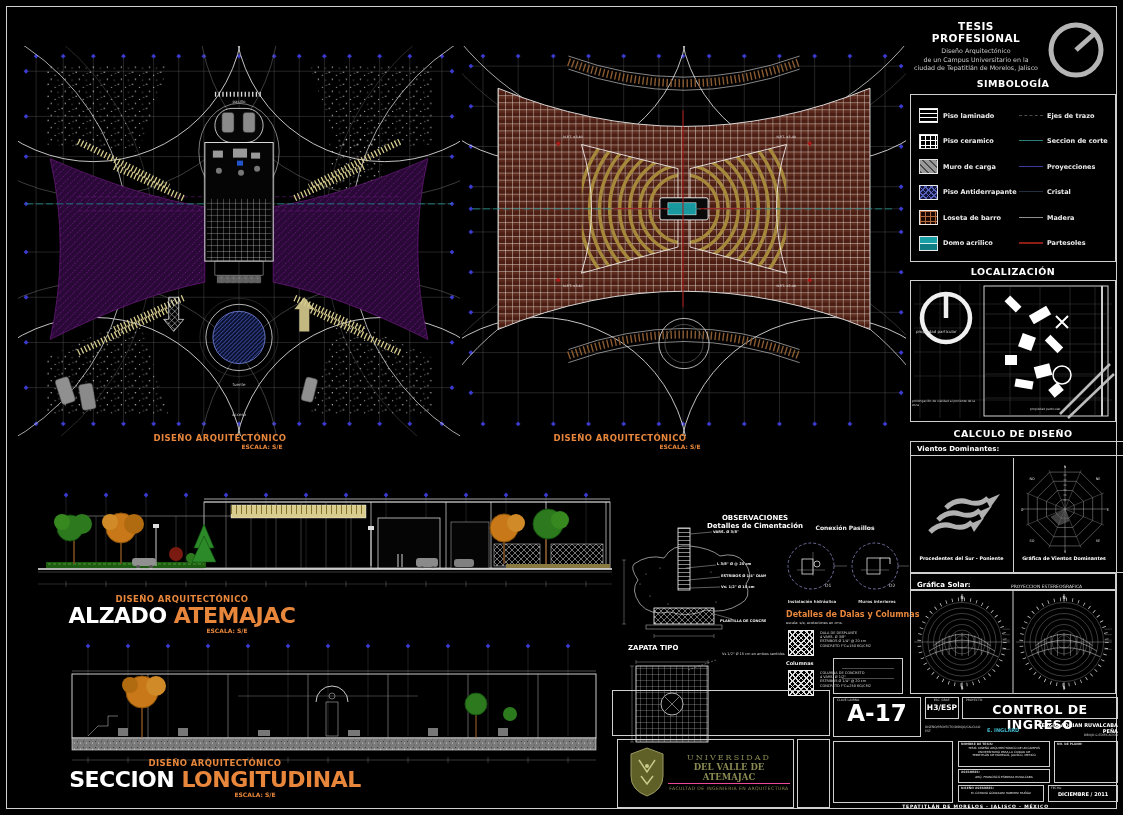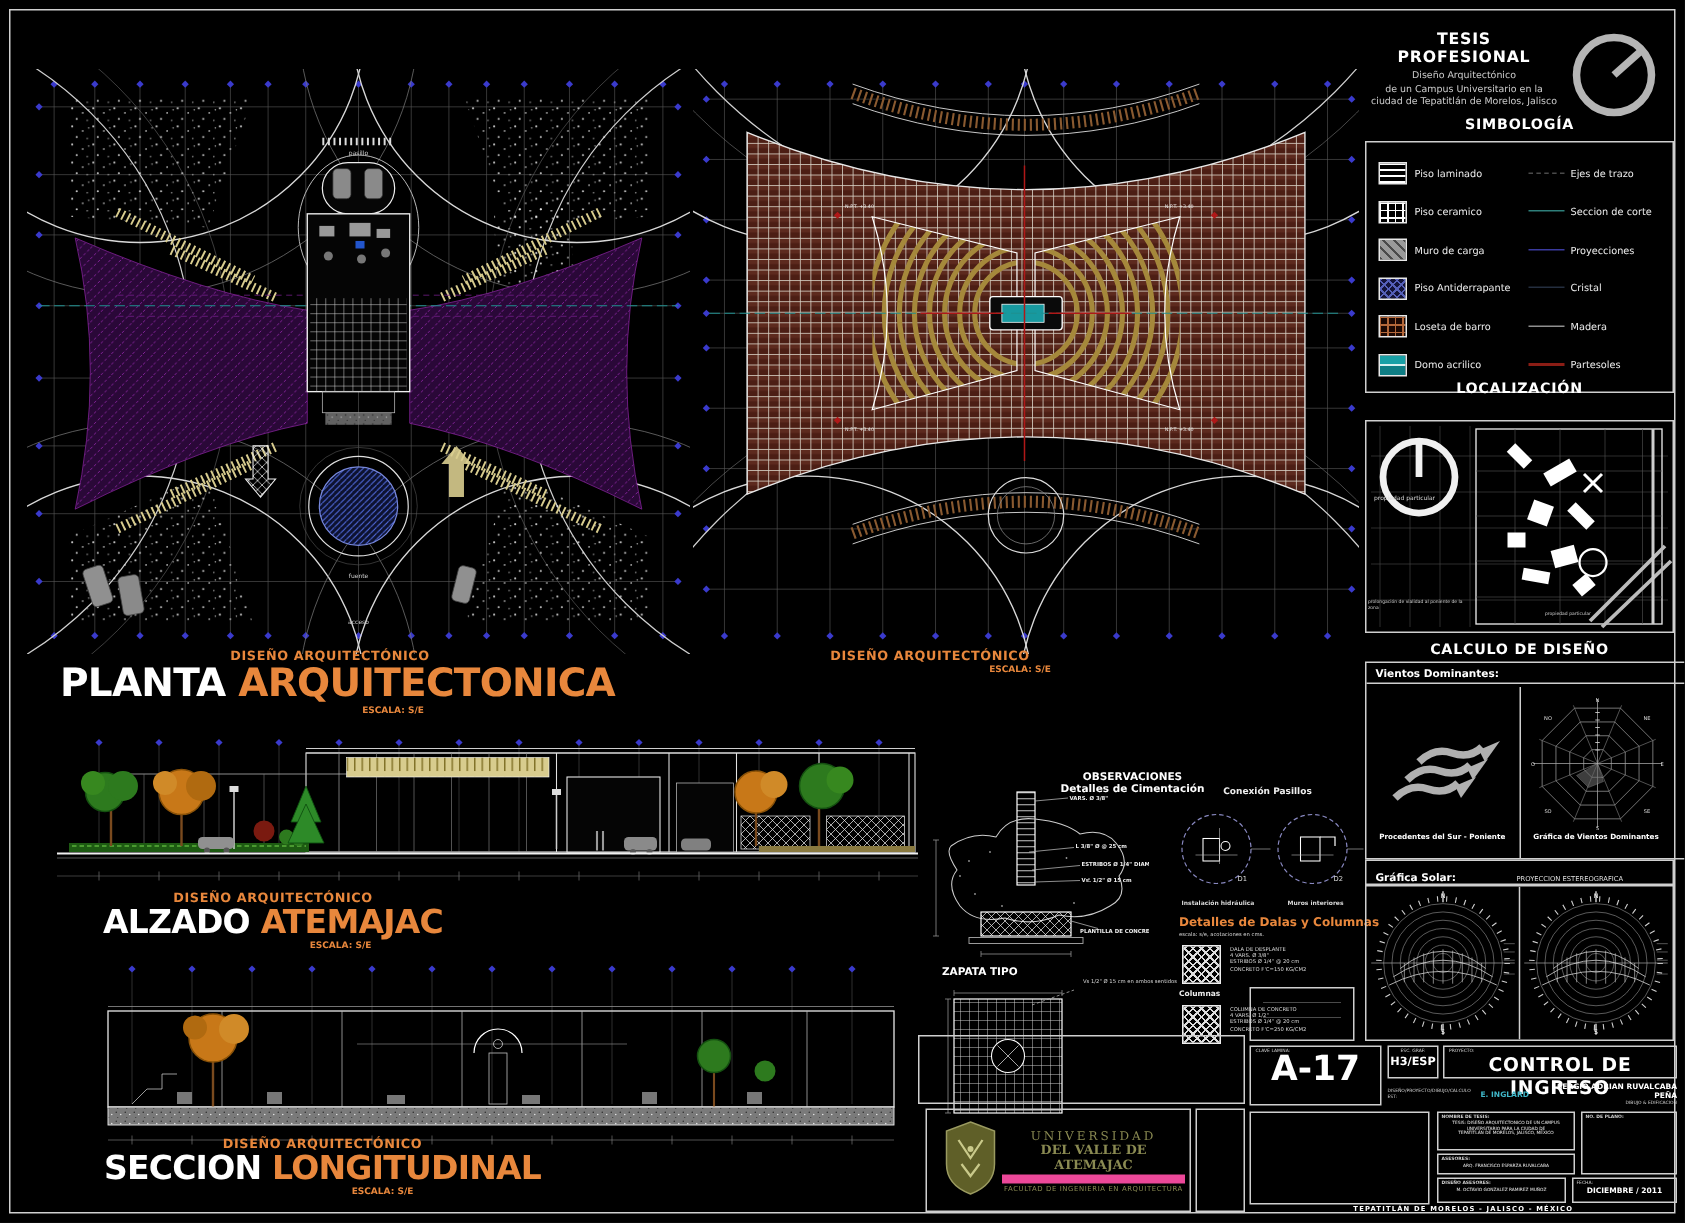--- a/index.html
+++ b/index.html
@@ -13,21 +13,21 @@
 .tiny{font-size:3px;line-height:1.25;color:#cfcfcf}
 .t3{font-size:3.5px;line-height:1.2;color:#d8d8d8}
 .t4{font-size:4px;line-height:1.2;color:#d8d8d8}
 .t5{font-size:5px;line-height:1.2;color:#eee}
 .t6{font-size:6px;line-height:1.2;color:#eee}
 .t7{font-size:7px;line-height:1.2;color:#fff}
 .cat{font-size:8.5px;letter-spacing:.4px}
 .ptitle{font-size:26px;font-weight:bold;letter-spacing:-.5px;line-height:1.05;white-space:nowrap}
 .ptitle2{font-size:22px;font-weight:bold;letter-spacing:-.5px;line-height:1.05;white-space:nowrap}
 .scale{font-size:6px;font-weight:bold}
-.legend{display:grid;grid-template-columns:24px 74px 30px 72px;grid-auto-rows:25.5px;align-items:center;padding:8px 0 0 8px;font-size:6.5px;font-weight:normal;color:#ececec}
+.legend{display:grid;grid-template-columns:24px 74px 30px 72px;grid-auto-rows:25.5px;align-items:center;padding:8px 0 0 8px;font-size:6.5px;font-weight:bold;color:#ececec}
 .sw{width:19px;height:15px;border:1px solid #e8e8e8}
 .sw-lam{background:repeating-linear-gradient(180deg,#fff 0 1px,#000 1px 4px)}
 .sw-cer{background:repeating-linear-gradient(90deg,#fff 0 1px,transparent 1px 5px),repeating-linear-gradient(180deg,#fff 0 1px,#000 1px 5px)}
 .sw-muro{background:repeating-linear-gradient(45deg,#4a4a4a 0 1.5px,#9a9a9a 1.5px 5px)}
 .sw-anti{background:repeating-linear-gradient(45deg,#5560b8 0 1px,transparent 1px 4px),repeating-linear-gradient(-45deg,#5560b8 0 1px,#14143a 1px 4px)}
 .sw-los{background:repeating-linear-gradient(90deg,#b5683a 0 1px,transparent 1px 5px),repeating-linear-gradient(180deg,#b5683a 0 1px,#1c0803 1px 5px)}
 .sw-domo{background:linear-gradient(180deg,#18a0a6 0 45%,#d8f0f0 45% 52%,#0e7d84 52%)}
 .ls{width:24px;height:2px;border:0;margin-left:2px}
 .xh{background:repeating-linear-gradient(45deg,#dcdcdc 0 1px,transparent 1px 4px),repeating-linear-gradient(-45deg,#dcdcdc 0 1px,transparent 1px 4px);border:1px solid #eee}
 .pre{white-space:pre-line}
@@ -389,21 +389,20 @@
     <text x="312" y="240" font-size="3.2" fill="#e8e8e8">N.P.T. +3.40</text>
   </g>
   <g fill="none">
     <circle cx="220" cy="296" r="25" stroke="#ddd" stroke-width=".8"></circle>
         <circle cx="220" cy="296" r="19" stroke="#888" stroke-width=".5"></circle>
   </g>
 </svg>
 
 <div class="abs ctr" style="left:40px;top:433px;width:360px">
   <div class="cat o b">DISEÑO ARQUITECTÓNICO</div>
-  <div class="ptitle"><span>PLANTA </span><span class="o">ARQUITECTONICA</span></div>
   <div class="scale o" style="transform:translateX(42px)">ESCALA: S/E</div>
 </div>
 <div class="abs ctr" style="left:465px;top:433px;width:310px">
   <div class="cat o b">DISEÑO ARQUITECTÓNICO</div>
   <div class="scale o" style="transform:translateX(60px)">ESCALA: S/E</div>
 </div>
 
 <svg id="svgC" class="abs" style="left:26px;top:490px" width="588" height="102" viewBox="0 0 588 102">
   <g id="gC">
         <line x1="40" y1="5" x2="40" y2="78" stroke="#4f4f4f" stroke-width="0.4"></line>
@@ -705,21 +704,21 @@
   <div class="sw sw-los"></div>
       <div>Loseta de barro</div>
   <hr class="ls" style="border-top:1px solid #8f8f8f">
       <div>Madera</div>
   <div class="sw sw-domo"></div>
       <div>Domo acrilico</div>
   <hr class="ls" style="border-top:2px solid #8B1D15">
       <div>Partesoles</div>
 </div>
 
-<div class="abs ctr b" style="left:908px;top:254px;width:210px;font-size:9.5px;letter-spacing:.5px">LOCALIZACIÓN</div>
+<div class="abs ctr b" style="left:908px;top:266px;width:210px;font-size:9.5px;letter-spacing:.5px">LOCALIZACIÓN</div>
 <div class="abs bx" style="left:910px;top:280px;width:206px;height:142px"></div>
 <svg class="abs" style="left:910px;top:280px" width="206" height="142" viewBox="0 0 206 142">
   <g stroke="#4a4a4a" stroke-width=".4">
     <path d="M10,4 V138 M30,4 V138 M50,4 V138 M70,4 V138"></path>
     <path d="M4,24 H202 M4,48 H202 M4,72 H202 M4,96 H202 M4,120 H202"></path>
   </g>
   <circle cx="36" cy="38" r="24" fill="none" stroke="#f0f0f0" stroke-width="4.5"></circle>
   <path d="M36,38 V12" stroke="#f0f0f0" stroke-width="4.5"></path>
   <rect x="74" y="6" width="124" height="130" fill="none" stroke="#e8e8e8" stroke-width=".9"></rect>
   <g stroke="#555" stroke-width=".4">
@@ -847,18 +846,18 @@
 <div class="abs ctr b" style="left:833px;top:804px;width:285px;font-size:4.5px;letter-spacing:.8px">TEPATITLÁN DE MORELOS - JALISCO - MÉXICO</div>
 
 <div class="abs bx" style="left:617px;top:739px;width:177px;height:69px"></div>
 <svg class="abs" style="left:629px;top:746px" width="36" height="52" viewBox="0 0 36 52">
   <path d="M18,2 L34,8 L34,30 Q34,44 18,50 Q2,44 2,30 L2,8 Z" fill="#5f5f28" stroke="#9a9a60" stroke-width="1"></path>
   <path d="M10,14 L18,26 L26,14 M12,30 L18,38 L24,30" fill="none" stroke="#c9c98a" stroke-width="1.5"></path>
   <circle cx="18" cy="20" r="2" fill="#c9c98a"></circle>
 </svg>
 <div class="abs ctr" style="left:668px;top:753px;width:122px;color:#8a8a52">
   <div class="serif" style="font-size:8px;letter-spacing:2px">UNIVERSIDAD</div>
-  <div class="serif b" style="font-size:8.5px;border-bottom:6px solid #ec4899;padding-bottom:1px;margin-bottom:2px">DEL VALLE DE ATEMAJAC</div>
+  <div class="serif b" style="font-size:8.5px;border-bottom:1px solid #ec4899;padding-bottom:1px;margin-bottom:2px">DEL VALLE DE ATEMAJAC</div>
   <div style="font-size:4.6px;letter-spacing:.4px">FACULTAD DE INGENIERIA EN ARQUITECTURA</div>
 </div>
 <div class="abs bx" style="left:797px;top:739px;width:33px;height:69px"></div>
 
 </div>
 
 </body></html>

